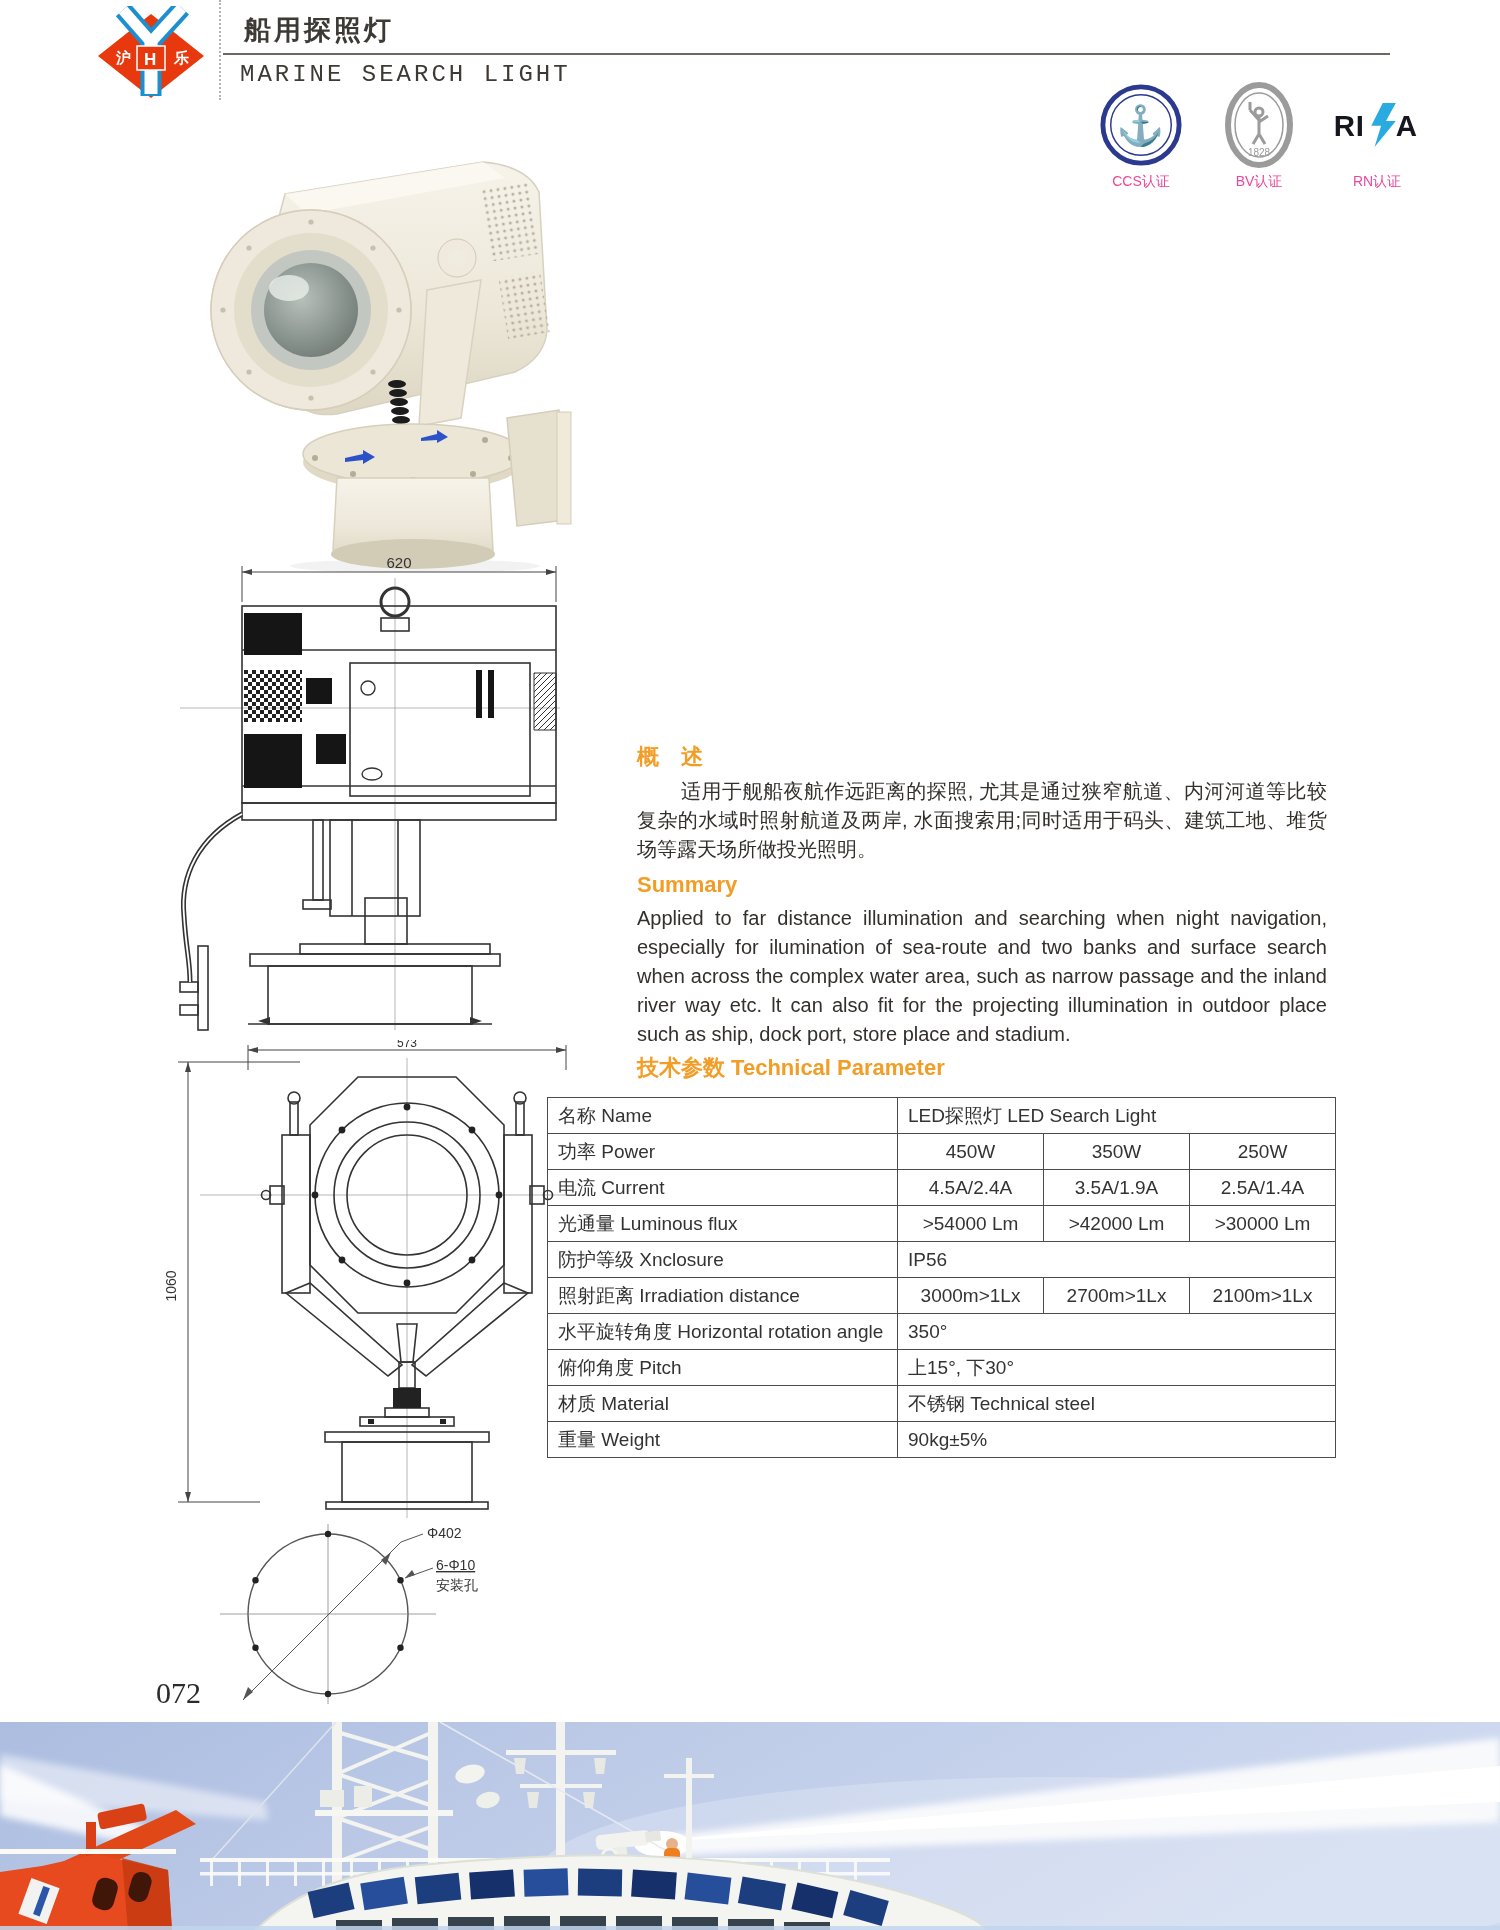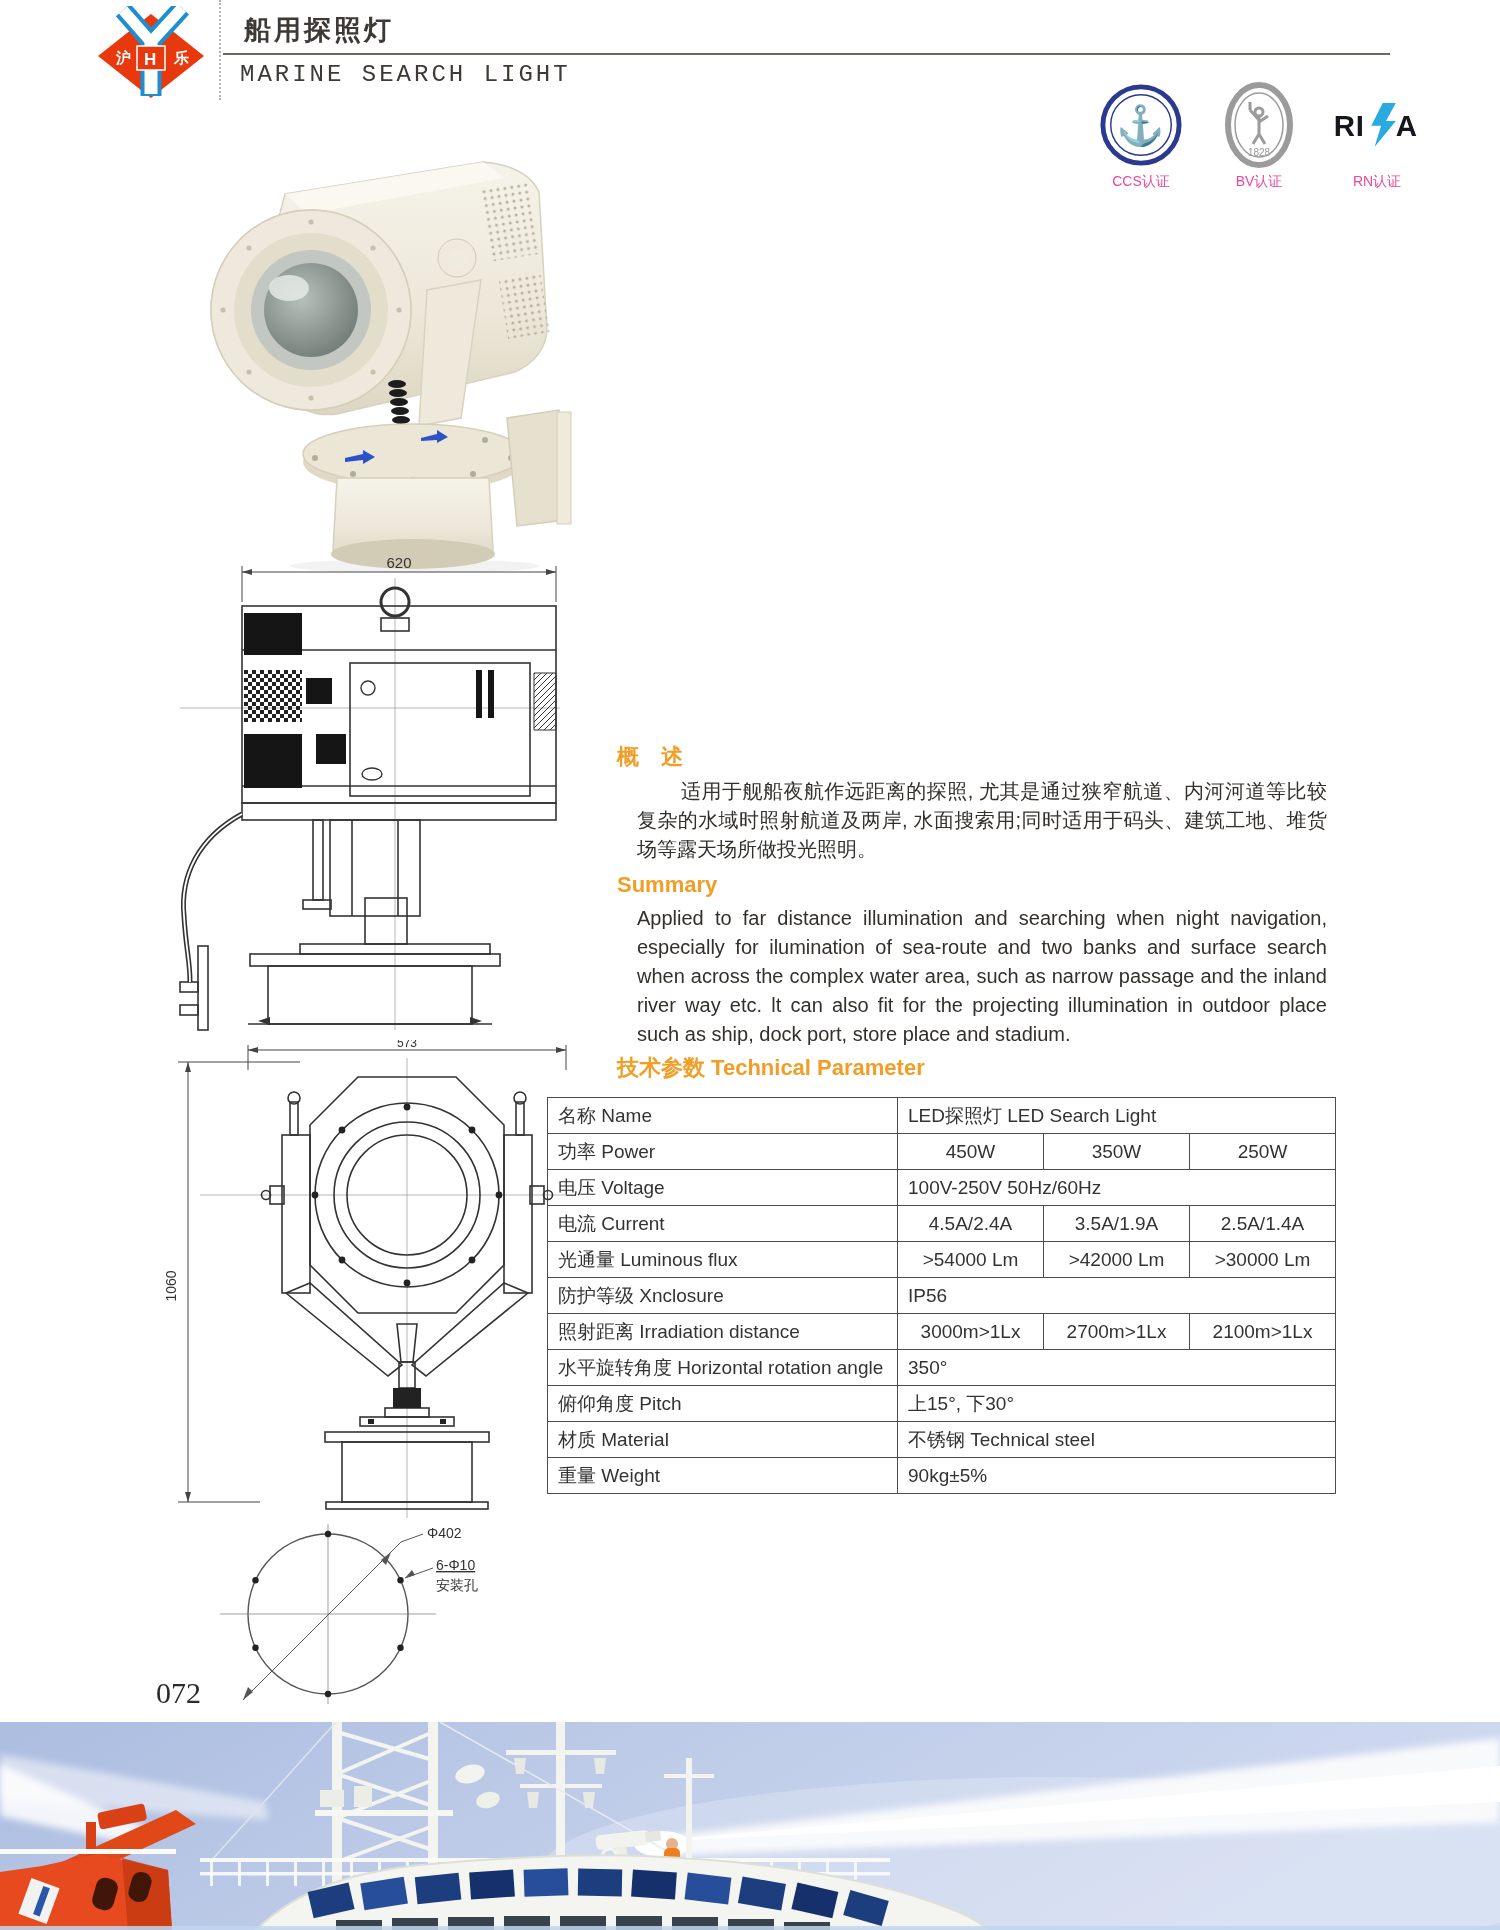--- a/index.html
+++ b/index.html
@@ -13,21 +13,21 @@
   .title-cn{position:absolute;left:244px;top:12px;font-size:27px;font-weight:bold;letter-spacing:3px;color:#3d3935;}
   .header-rule{position:absolute;left:223px;top:53px;width:1167px;height:2px;background:#6d6862;}
   .title-en{position:absolute;left:240px;top:61px;font-size:24px;letter-spacing:3px;color:#3d3935;
     font-family:Liberation Mono, monospace;}
   
   .certs{position:absolute;left:1096px;top:82px;display:flex;gap:28px;}
   .cert{width:90px;text-align:center;}
   .cert-logo{height:86px;display:flex;align-items:center;justify-content:center;}
   .cert-label{font-size:14px;color:#ec4899;margin-top:5px;}
   
-  .sec-h{position:absolute;left:617px;font-size:22px;font-weight:bold;color:#f29d25;}
+  .sec-h{position:absolute;left:637px;font-size:22px;font-weight:bold;color:#f29d25;}
   .para{position:absolute;left:637px;width:690px;font-size:20px;line-height:29px;
     text-align:justify;color:#33302c;}
   .para-cn{text-indent:2.2em;}
   
   .param-table-wrap{position:absolute;left:547px;top:1097px;width:788px;}
   table.param{border-collapse:collapse;width:788px;table-layout:fixed;}
   table.param td{border:1.5px solid #4c4c4c;height:35px;font-size:19px;color:#333;
     padding:0 10px;overflow:hidden;white-space:nowrap;}
   td.c-label{text-align:left;}
   td.c-val{text-align:center;padding:0 4px;}
@@ -264,24 +264,20 @@
           <td class="c-label">名称 Name</td>
           <td class="c-span" colspan="3">LED探照灯 LED Search  Light</td>
         </tr>
         <tr>
           <td class="c-label">功率 Power</td>
           <td class="c-val">450W</td>
           <td class="c-val">350W</td>
           <td class="c-val">250W</td>
         </tr>
         <tr>
-          <td class="c-label">电压 Voltage</td>
-          <td class="c-span" colspan="3">100V-250V 50Hz/60Hz</td>
-        </tr>
-        <tr>
           <td class="c-label">电流 Current</td>
           <td class="c-val">4.5A/2.4A</td>
           <td class="c-val">3.5A/1.9A</td>
           <td class="c-val">2.5A/1.4A</td>
         </tr>
         <tr>
           <td class="c-label">光通量 Luminous flux</td>
           <td class="c-val">&gt;54000 Lm</td>
           <td class="c-val">&gt;42000 Lm</td>
           <td class="c-val">&gt;30000 Lm</td>

